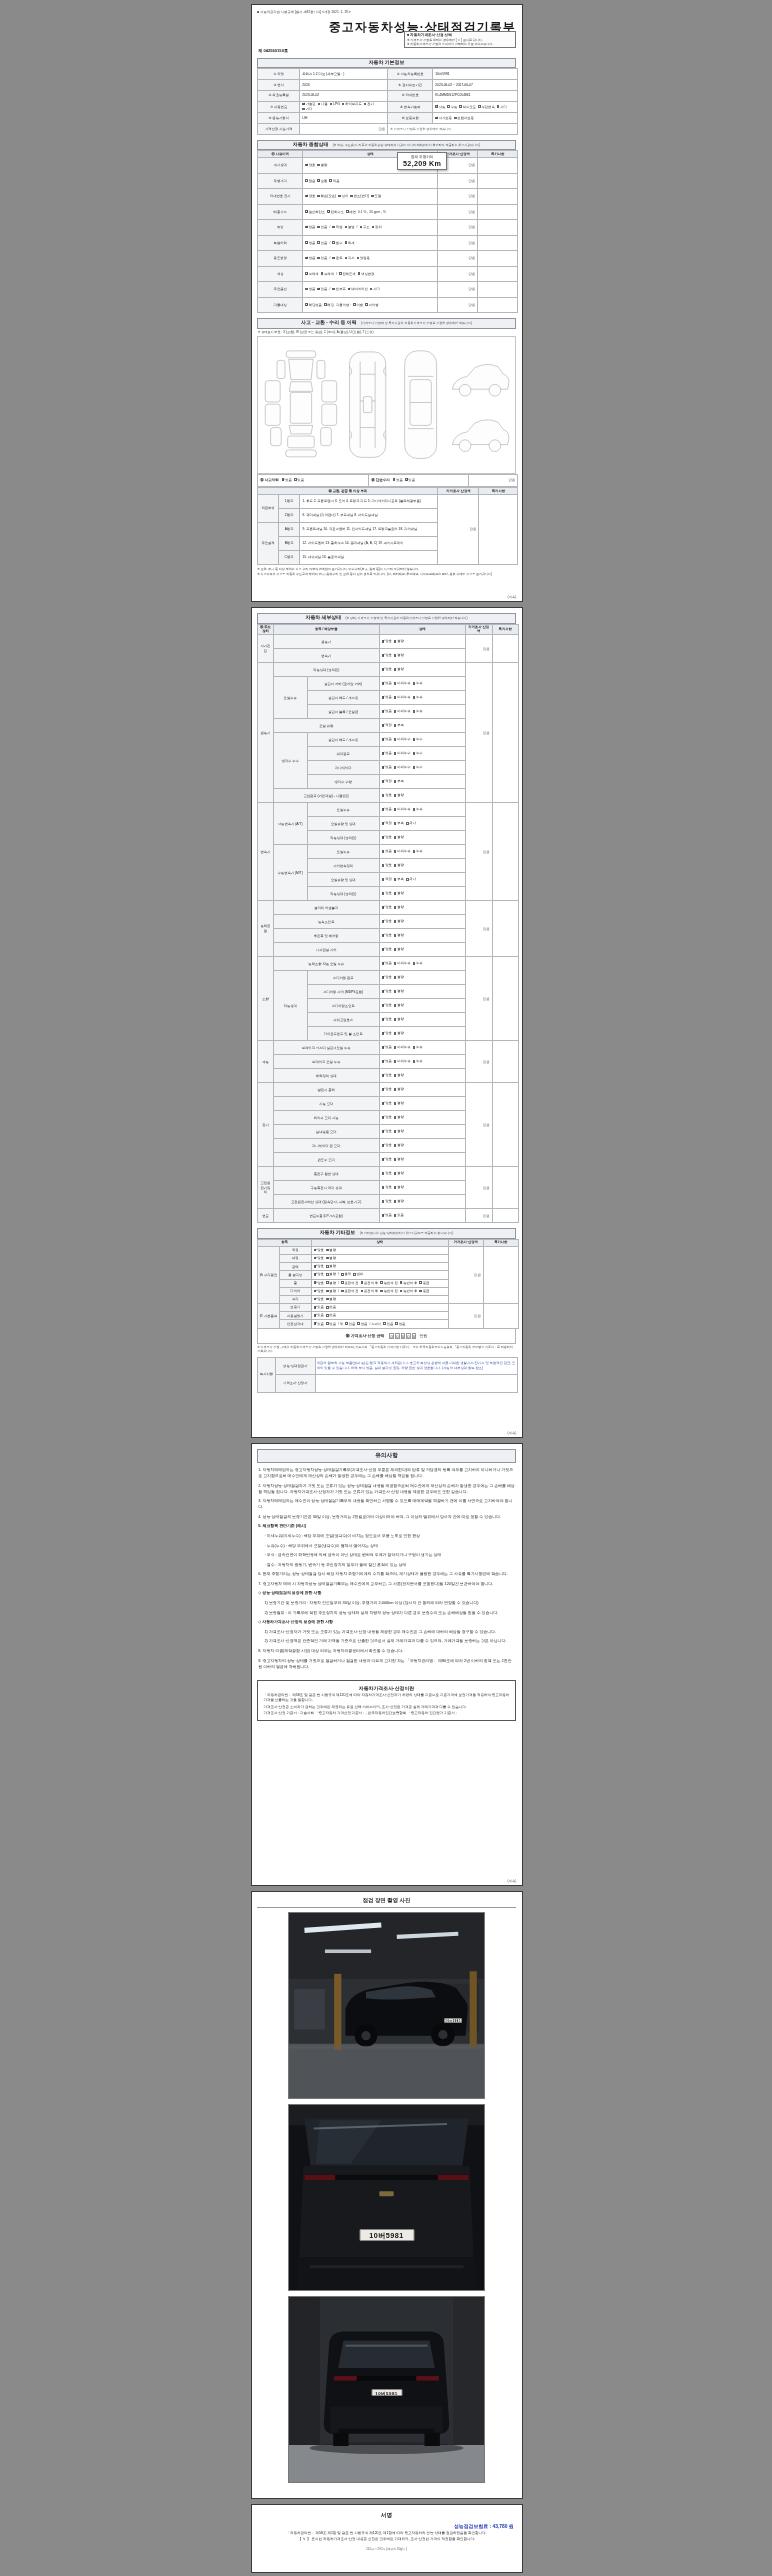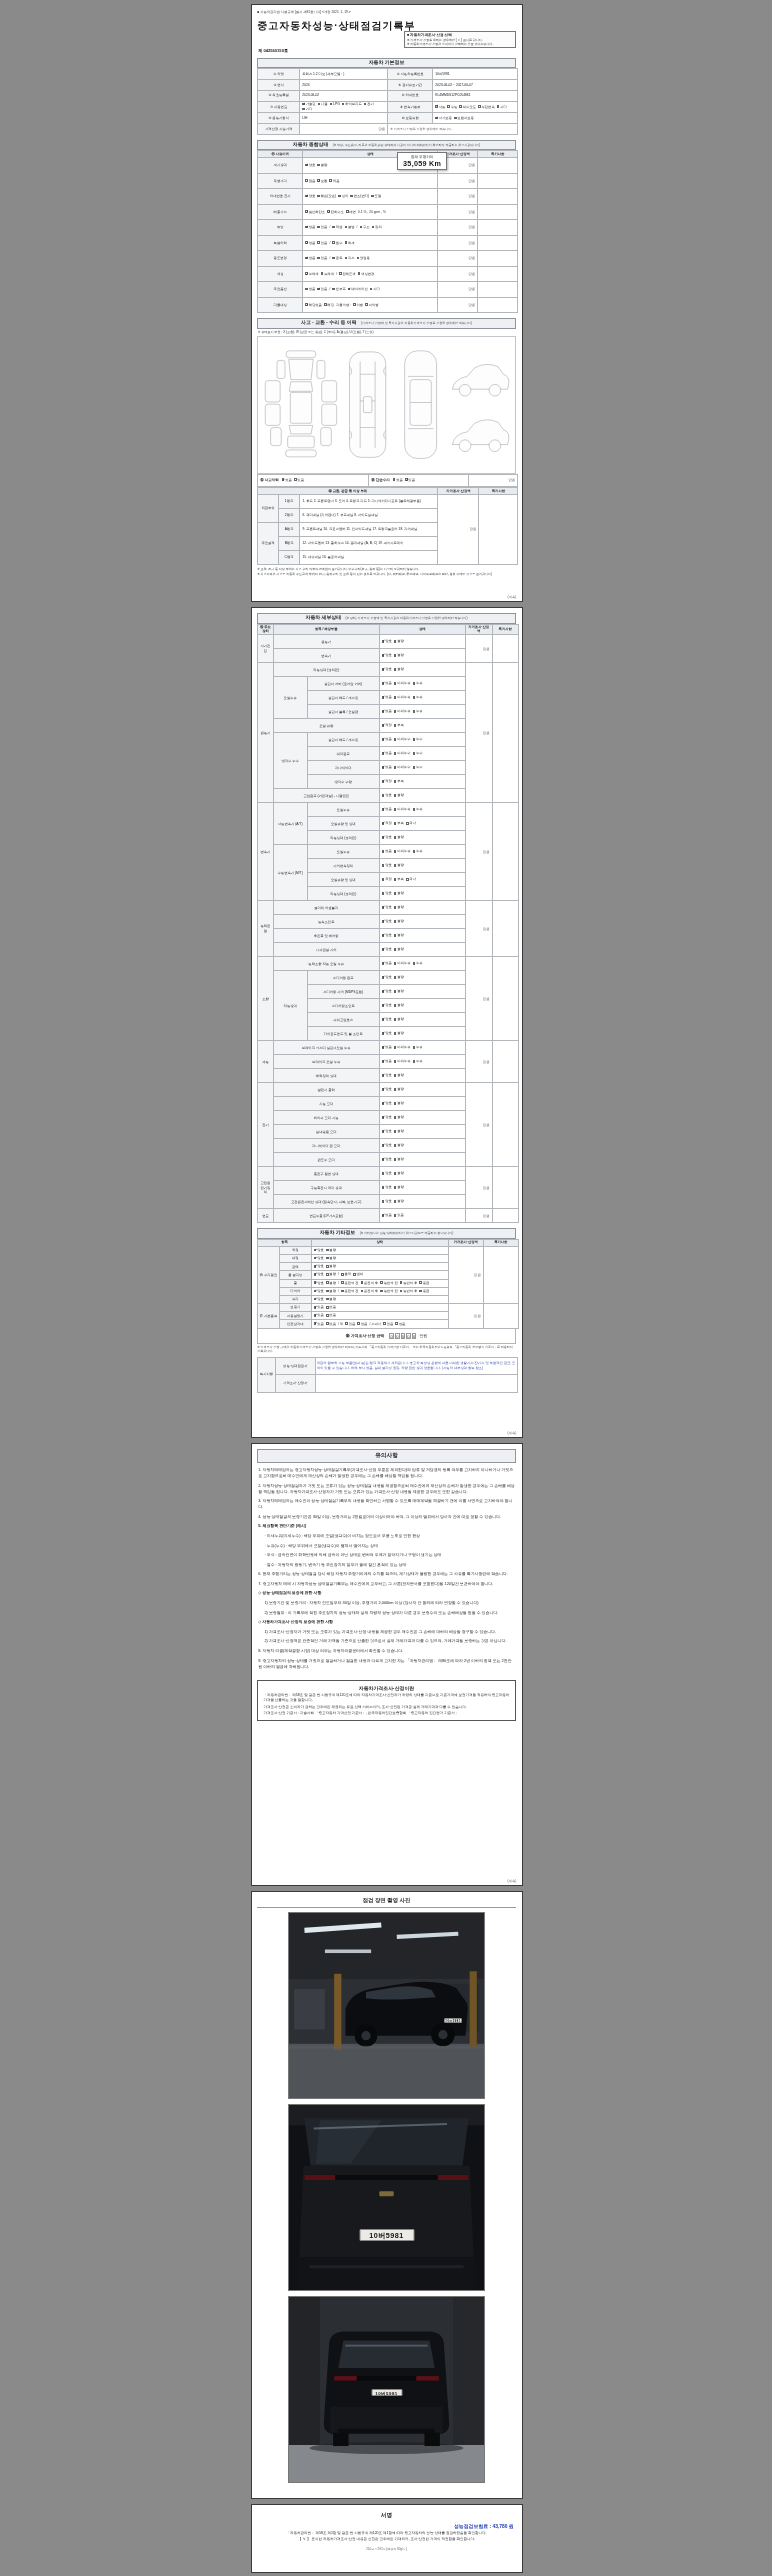--- a/index.html
+++ b/index.html
@@ -3,21 +3,21 @@
 <meta charset="utf-8">
 <style>
   *{box-sizing:border-box;margin:0;padding:0}
   html,body{width:773px;height:2576px;overflow:hidden}
   body{background:#8a8a8a;font-family:"Liberation Sans","DejaVu Sans",sans-serif;color:#1a1a1a}
   .doc{width:272px;margin:0 auto;padding-top:3.6px}
   .sheet{background:#fff;border:0.5px solid #3a3a3a;margin-bottom:5.2px;padding:5.2px 5.7px;position:relative;overflow:hidden}
   .s1{height:598px}.s2{height:831px}.s3{height:443px}.s4{height:608px}.s5{height:69px}
   .form-ref{font-size:3.3px;color:#333}
   .hdr{position:relative;margin-top:2.1px;height:30px}
-  .doc-title{text-align:left;font-size:10px;font-weight:bold;letter-spacing:1px;padding-top:3.1px}
+  .doc-title{text-align:right;font-size:12px;font-weight:bold;letter-spacing:1px;padding-top:3.1px}
   .select-box{position:absolute;right:0;top:15.5px;width:112px;border:0.5px solid #777;padding:1px 2.1px;background:#fcfcfc}
   .sb-t{font-size:3.6px;font-weight:bold}
   .sb-n{font-size:3px;color:#333;margin-top:0.5px}
   .doc-no{font-size:4.1px;font-weight:bold;margin:2.1px 0 1px 1px}
   .sec-title{margin-top:4.6px;border:0.5px solid #8f959c;background:#eef0f4;text-align:center;padding:1.5px 1px;line-height:4.6px}
   .sec-title .st{font-size:4.9px;font-weight:bold}
   .sec-note{font-size:3px;color:#444;font-weight:normal;margin-left:2.1px}
   table{width:100%;border-collapse:collapse;table-layout:fixed}
   td,th{border:0.5px solid #b3b7bc;font-size:3.3px;line-height:4.4px;padding:0.5px 1px;vertical-align:middle;word-break:break-all}
   th{background:#e8ebef;font-weight:bold;text-align:center;height:7.2px}
@@ -221,21 +221,21 @@
             <tr>
               <td class="lab">리콜대상</td>
               <td class="st"><span class="cb"><span class="bx ck"></span><span class="cbl">해당없음</span></span><span class="cb"><span class="bx"></span><span class="cbl">해당</span></span><span class="xtra">리콜이행 :</span><span class="cb"><span class="bx"></span><span class="cbl">이행</span></span><span class="cb"><span class="bx"></span><span class="cbl">미이행</span></span></td>
               <td class="pr">만원</td>
               <td class="nt"></td>
             </tr>
           </tbody>
       </table>
       <div class="callout">
         <div class="cl1">현재 주행거리</div>
-        <div class="cl2">35,059 Km</div>
+        <div class="cl2">52,209 Km</div>
       </div>
     </div>
 
     <div class="sec-title">
       <span class="st">사고 · 교환 · 수리 등 이력</span>
       <span class="sec-note">(가격조사·산정액 및 특기사항은 자동차가격조사·산정을 신청한 경우에만 적습니다)</span>
     </div>
     <div class="legend">※ 상태표시 부호 : X (교환), W (판금 또는 용접), C (부식), A (흠집), U (요철), T (손상)</div>
 
     <div class="diagrams">

